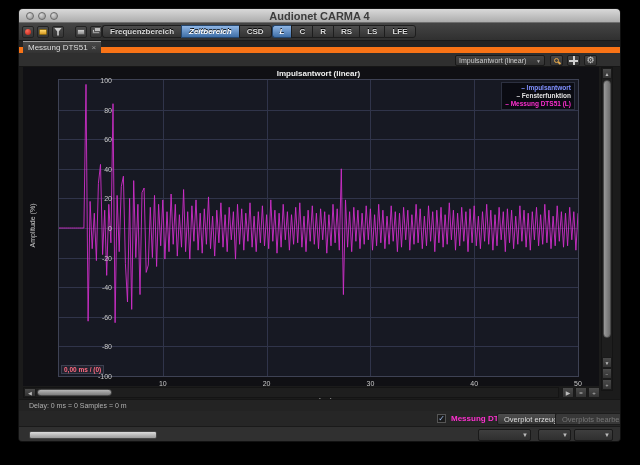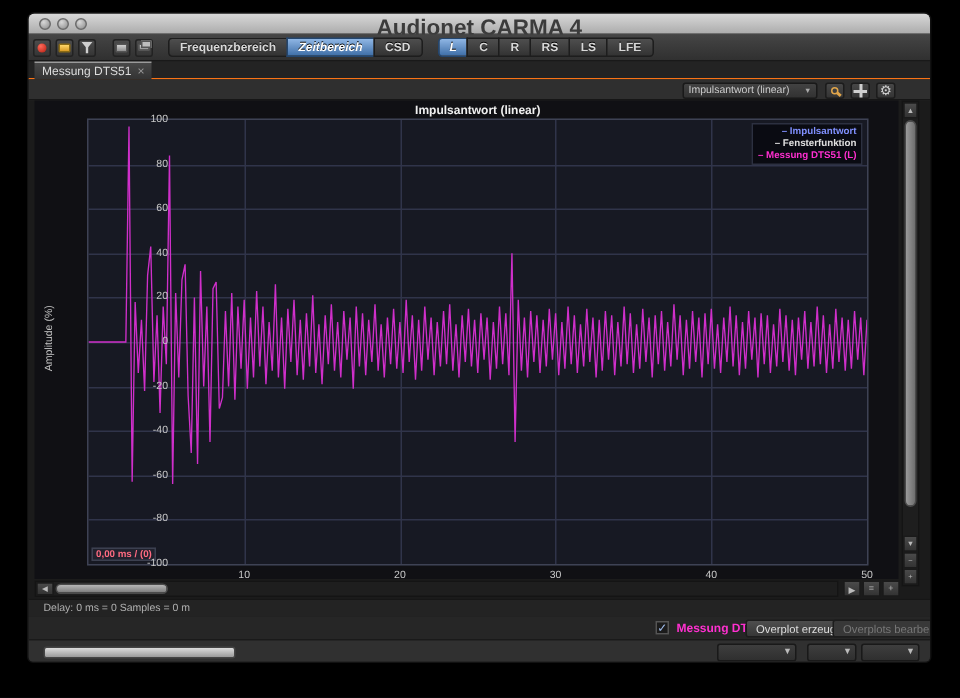--- a/index.html
+++ b/index.html
@@ -5,21 +5,21 @@
   * { margin:0; padding:0; box-sizing:border-box; }
   html,body { width:640px; height:465px; background:#000; overflow:hidden;
               font-family:"Liberation Sans", sans-serif; }
   #window { position:absolute; left:18px; top:8px; width:603px; height:434px;
             background:#262626; border-radius:5px 5px 4px 4px; overflow:hidden;
             border:1px solid #111; }
   
   .titlebar { position:absolute; left:0; top:0; width:100%; height:14px;
               background:linear-gradient(#d9d9d9,#adadad); border-bottom:1px solid #6e6e6e; }
   .title-text { position:absolute; left:0; right:0; top:1px; text-align:center;
-                font-size:15px; font-weight:bold; color:#3c3c3c; }
+                font-size:11px; font-weight:bold; color:#3c3c3c; }
   .lights { position:absolute; left:7px; top:3px; display:flex; gap:4px; }
   .light { width:8px; height:8px; border-radius:50%;
            background:radial-gradient(circle at 35% 30%, #d8d8d8, #8c8c8c);
            border:1px solid #6a6a6a; }
   
   .toolbar { position:absolute; left:0; top:14px; width:100%; height:18px;
              background:linear-gradient(#454545,#303030); border-bottom:1px solid #191919;
              display:flex; align-items:center; }
   .tool-icon-btn { width:12px; height:12px; margin-left:3px; border-radius:2px;
                    background:linear-gradient(#4c4c4c,#353535); border:1px solid #222;
@@ -29,32 +29,32 @@
   .folder-y { width:8px; height:6px; border-radius:1px;
               background:linear-gradient(#ffd76a,#d89b25); border:1px solid #8a6a14; }
   .funnel { width:8px; height:8px; background:#cfcfcf;
             clip-path:polygon(0 0,100% 0,60% 50%,60% 100%,40% 100%,40% 50%); }
   .folder-g { width:8px; height:6px; border-radius:1px;
               background:linear-gradient(#cfcfcf,#8f8f8f); border:1px solid #555; }
   .printer { width:8px; height:5px; background:linear-gradient(#cfcfcf,#8f8f8f);
              border:1px solid #555; border-radius:1px; position:relative; }
   .printer:before { content:""; position:absolute; left:1px; top:-3px; width:5px; height:3px;
                     background:#bdbdbd; border:1px solid #555; }
-  .seg-group { display:flex; margin-left:10px; }
+  .seg-group { display:flex; }
   .seg-btn { height:13px; padding:0 7px; font-size:8px; font-weight:bold; color:#d8d8d8;
              background:linear-gradient(#4e4e4e,#333); border:1px solid #1d1d1d;
              border-right-width:0; display:flex; align-items:center; white-space:nowrap;
              text-shadow:0 -1px 0 #000; }
   .seg-group .seg-btn:first-child { border-radius:3px 0 0 3px; }
   .seg-group .seg-btn:last-child  { border-radius:0 3px 3px 0; border-right-width:1px; }
   .seg-btn.active { background:linear-gradient(#8fb6e4,#3f6fa8); color:#fff;
                     border-color:#24466e;font-style:italic; }
   
   .tabrow { position:absolute; left:0; top:32px; width:100%; height:12px; background:#232323;
-            border-bottom:1px solid #f97316; }
+            border-bottom:6px solid #f97316; }
   .tab { position:absolute; left:4px; top:0; height:12px; padding:0 5px;
          background:linear-gradient(#484848,#333); border-top:1px solid #9a9a9a;
          display:flex; align-items:center; gap:4px; font-size:8px; color:#ddd; }
   .tab .close { color:#999; font-size:8px; }
   
   .content { position:absolute; left:0; top:44px; width:100%; bottom:0; background:#1b1b1b; }
   .topstrip { position:absolute; left:0; top:0; width:100%; height:14px; background:#2f2f2f;
               border-bottom:1px solid #161616; }
   .preset { position:absolute; right:75px; top:2px; width:90px; height:11px;
             background:linear-gradient(#424242,#323232); border:1px solid #191919;

